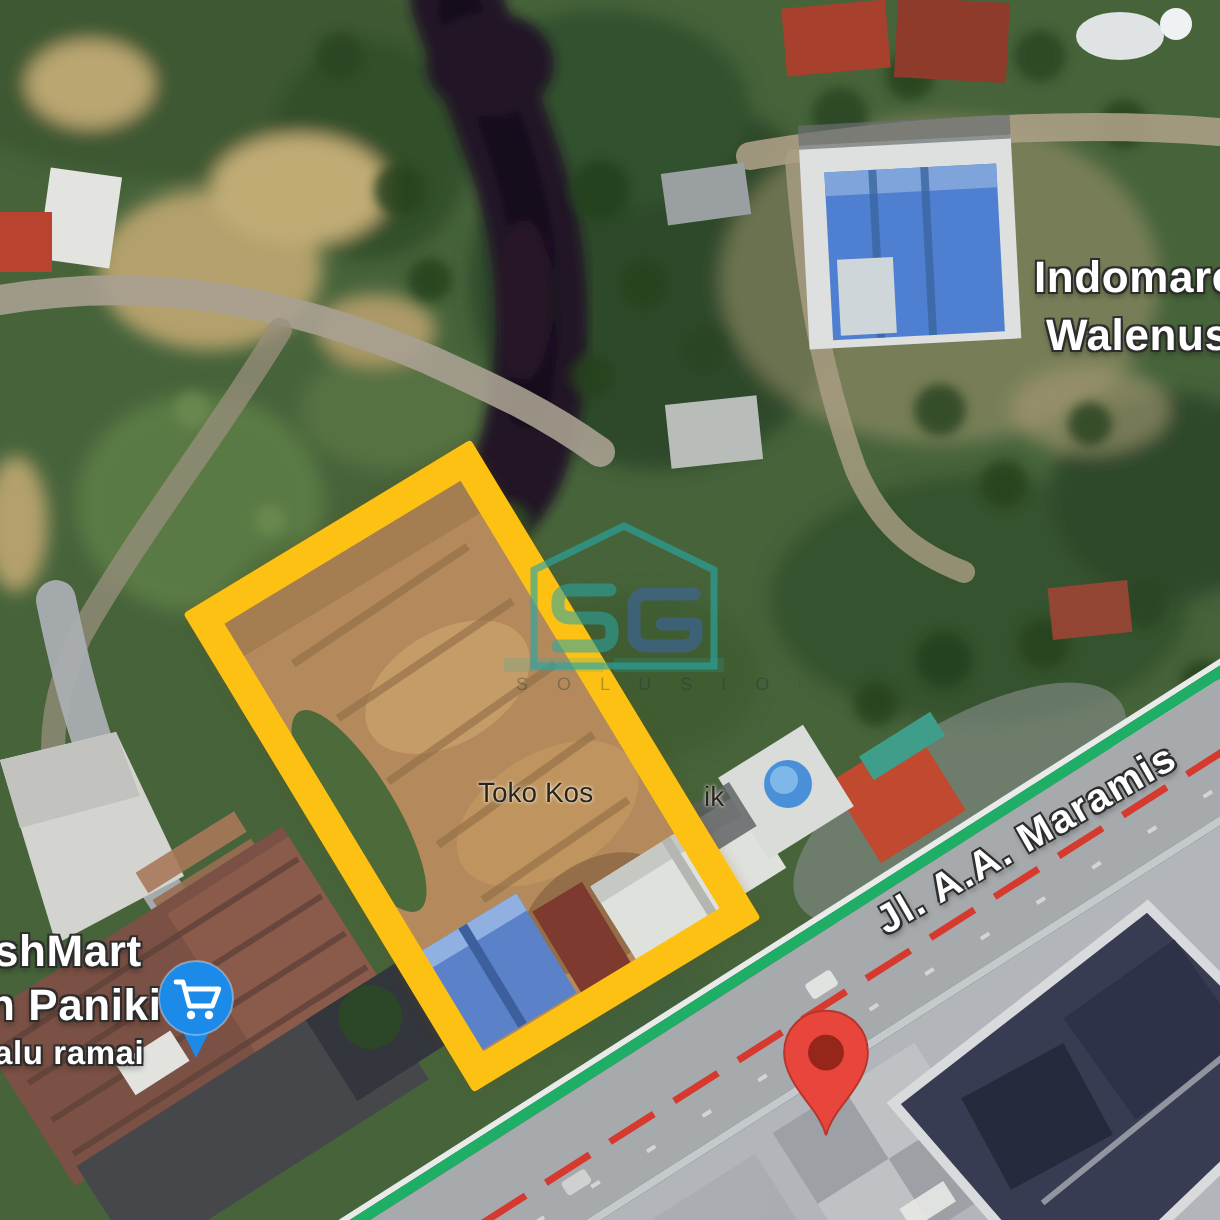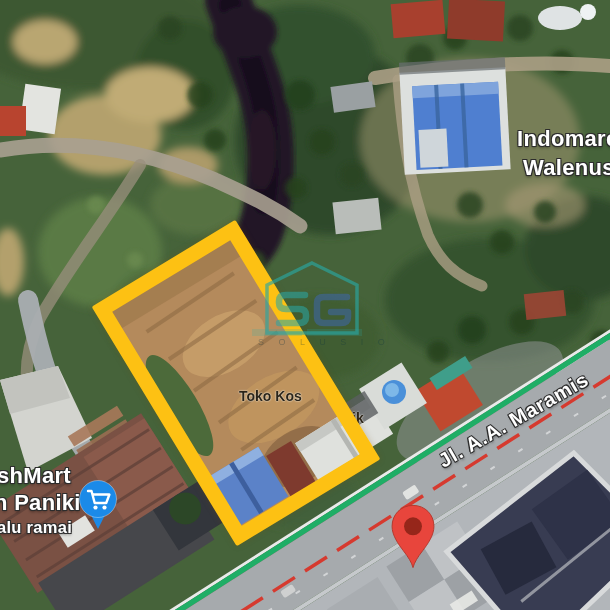--- a/index.html
+++ b/index.html
@@ -27,25 +27,25 @@
   .lbl-indo2{left:523px;top:156px;font-size:22px;}
   .lbl-fresh1{left:-3px;top:464px;font-size:22px;}
   .lbl-fresh2{left:-6px;top:491px;font-size:22px;}
   .lbl-fresh3{left:-3px;top:519px;font-size:16.5px;font-weight:700;}
   .lbl-road{
     left:441px;top:452px;font-size:20px;letter-spacing:1px;
     transform:rotate(-30deg);transform-origin:0 50%;height:24px;
   }
   
   .shoplabel{
-    position:absolute;color:#2b2418;font-weight:700;font-size:14px;white-space:nowrap;
+    position:absolute;color:#2b2418;font-weight:400;font-size:14px;white-space:nowrap;
     text-shadow:0 0 2px rgba(255,255,250,.75),0 0 1px rgba(255,255,250,.9);
   }
   .lbl-toko{left:239px;top:388px;}
-  .lbl-toko2{left:352px;top:390px;margin-top:20px;}
+  .lbl-toko2{left:352px;top:390px;}
   .overlay{position:absolute;}
   .watermark{opacity:.92;}
 </style>
 </head>
 <body>
 
 <div class="stage">
 
   <svg class="terrain" width="610" height="610" viewBox="0 0 610 610">
     <defs>

